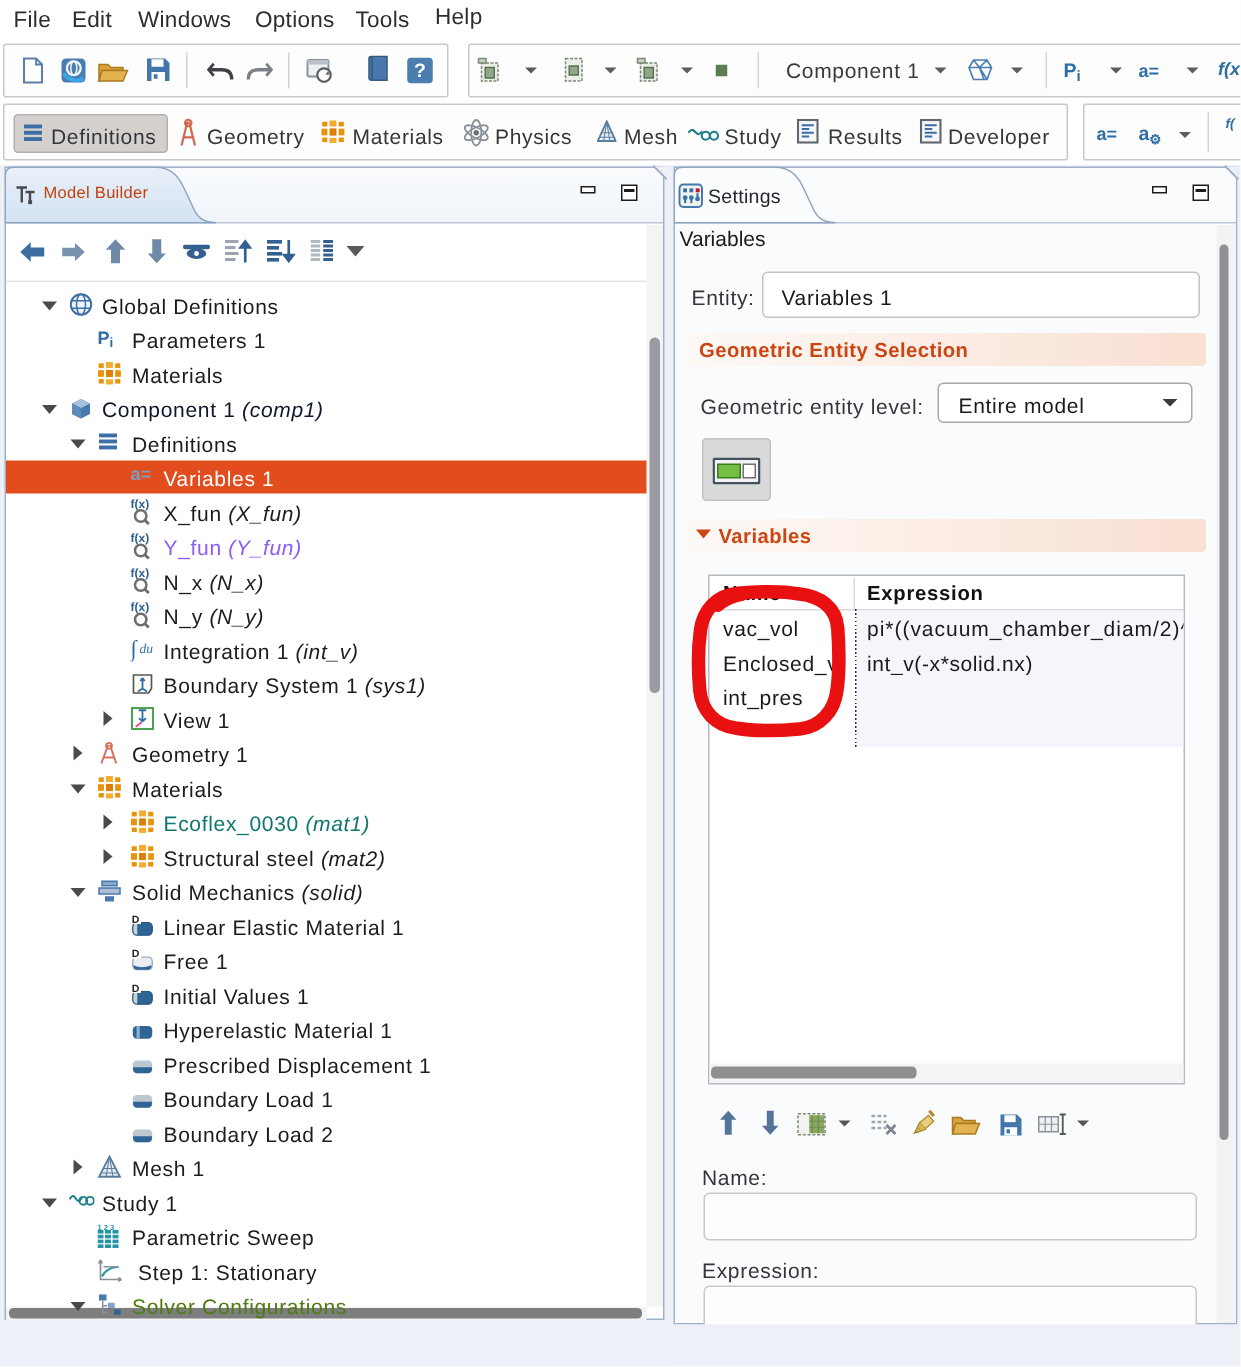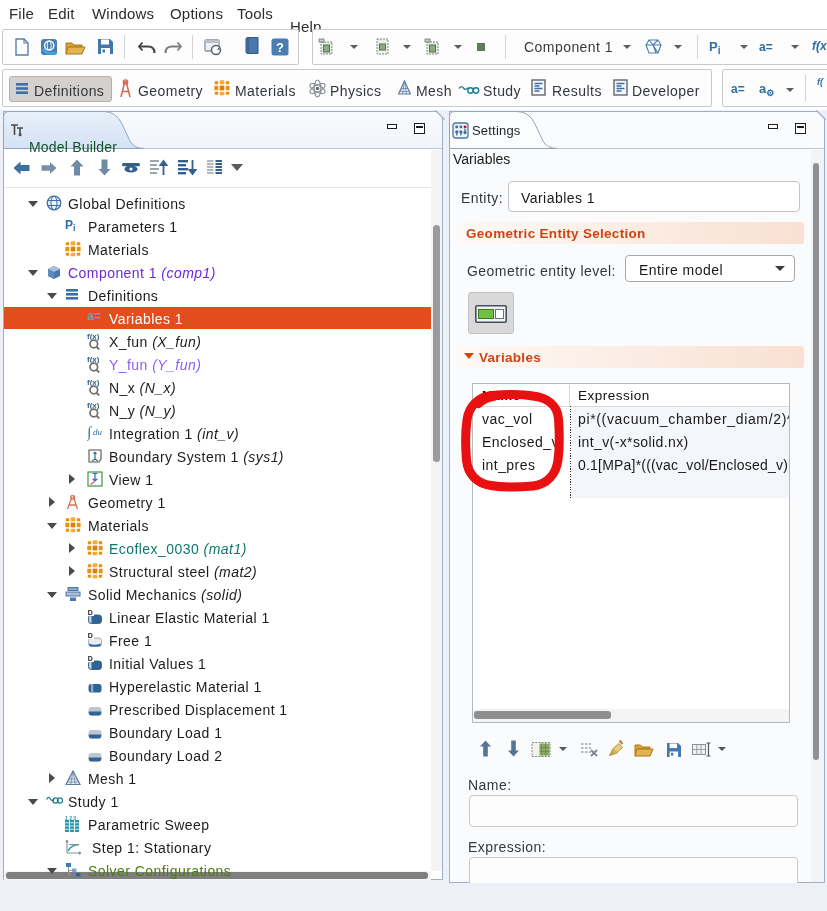--- a/index.html
+++ b/index.html
@@ -12,21 +12,21 @@
 .sep {width:1px;background:#d4d4d4;}
 
 </style></head><body>
 <div id="w">
 <div class="abs" style="left:0;top:110px;width:827px;height:801px;background:#edf0f6"></div>
 <div class="abs t14" style="left:9px;top:5px">File</div>
 <div class="abs t14" style="left:48px;top:5px">Edit</div>
 <div class="abs t14" style="left:92px;top:5px">Windows</div>
 <div class="abs t14" style="left:170px;top:5px">Options</div>
 <div class="abs t14" style="left:237px;top:5px">Tools</div>
-<div class="abs t14" style="left:290px;top:18px">Help</div>
+<div class="abs t14" style="left:290px;top:3px">Help</div>
 <div class="abs" style="left:2px;top:29px;width:297px;height:36px;border:1px solid #c9c9c9;border-radius:2px;background:#fdfdfe"></div>
 <div class="abs" style="left:312px;top:29px;width:523px;height:36px;border:1px solid #c9c9c9;border-radius:2px;background:#fdfdfe"></div>
 <svg class="abs" style="left:15px;top:38px" width="14" height="18" viewBox="0 0 14 18">
       <path d="M1,1 h8 l4,4 v12 h-12 z" fill="#fff" stroke="#5b7fa6" stroke-width="1.4"></path>
       <path d="M9,1 v4 h4" fill="none" stroke="#5b7fa6" stroke-width="1.2"></path>
     </svg>
 <svg class="abs" style="left:40px;top:38px" width="20" height="20" viewBox="0 0 20 20">
       <rect x="1" y="1" width="16" height="16" rx="3" fill="#4a7db0"></rect>
       <circle cx="9.2" cy="7.5" r="4.6" fill="none" stroke="#f2f6fa" stroke-width="1.5"></circle>
       <ellipse cx="9.2" cy="7.5" rx="2" ry="4.6" fill="none" stroke="#f2f6fa" stroke-width="1"></ellipse>
@@ -168,21 +168,21 @@
           <stop offset="1" stop-color="#d3e2f3"></stop>
         </linearGradient>
       </defs>
 <path d="M0.5,39 V7 Q0.5,1.5 6,1.5 H101 Q113,1.5 119,14 L127,31 Q131,38.5 141,38.5 L0.5,38.5 Z" fill="url(#tg)" stroke="#8fa6c2" stroke-width="1"></path>
     </svg>
 <svg class="abs" style="left:9px;top:122px" width="16" height="16" viewBox="0 0 16 16">
       <path d="M2,3 h7 M5.5,3 v10" stroke="#4a4a4a" stroke-width="1.6" fill="none"></path>
       <path d="M8,6 h6 M11,6 v7" stroke="#4a4a4a" stroke-width="1.6" fill="none"></path>
       <rect x="9.8" y="11.5" width="2.6" height="2.6" fill="#4a4a4a"></rect>
     </svg>
-<div class="abs" style="left:29px;top:139px;font-size:14px;letter-spacing:0.2px;color:#14532d;white-space:nowrap">Model Builder</div>
+<div class="abs" style="left:29px;top:123px;font-size:11px;letter-spacing:0.2px;color:#c2410c;white-space:nowrap">Model Builder</div>
 <div class="abs" style="left:387px;top:124px;width:10px;height:5px;border:1.4px solid #1d1d1d;background:#fff"></div>
 <div class="abs" style="left:414px;top:123px;width:10.5px;height:10.5px;border:1.5px solid #1d1d1d;background:#fff"></div>
 <div class="abs" style="left:415.5px;top:126.4px;width:7.5px;height:1.3px;background:#1d1d1d"></div>
 <div class="abs" style="left:436px;top:111px;width:0;height:0;border-left:8px solid transparent;border-top:8px solid #edf0f6"></div>
 <svg class="abs" style="left:435px;top:110px" width="10" height="10">
       <path d="M0.5,0.5 L9.5,9.5" stroke="#9db0c8" stroke-width="1.2"></path>
     </svg>
 <svg class="abs" style="left:13px;top:161px" width="17" height="14" viewBox="0 0 17 14">
       <path d="M0.5,7 L7.5,0.5 V4 H16.5 V10 H7.5 V13.5 Z" fill="#3c6e9f"></path>
     </svg>
@@ -252,21 +252,21 @@
       <rect x="5.7" y="11.9" width="4.6" height="3.4" fill="#f5ab2e"></rect>
       <rect x="11.8" y="11.7" width="3.4" height="3" fill="#e8930c"></rect>
     </svg>
 <div class="abs t13" style="left:88px;top:242px;color:#1c1c1c">Materials</div>
 <div class="abs" style="left:28px;top:270px;width:0;height:0;border-left:5px solid transparent;border-right:5px solid transparent;border-top:6px solid #4a4a48"></div>
 <svg class="abs" style="left:46px;top:264px" width="16" height="16" viewBox="0 0 16 16">
       <path d="M2,5 L8,2 L14,5 L14,12 L8,15 L2,12 Z" fill="#4878ad"></path>
       <path d="M2,5 L8,2 L14,5 L8,8 Z" fill="#a8c2dc"></path>
       <path d="M2,5 L8,8 L8,15 L2,12 Z" fill="#5d8cba"></path>
     </svg>
-<div class="abs t13" style="left:68px;top:265px;color:#6d28d9">Component 1 <span class="it">(comp1)</span></div>
+<div class="abs t13" style="left:68px;top:265px;color:#0f172a">Component 1 <span class="it">(comp1)</span></div>
 <div class="abs" style="left:47px;top:293px;width:0;height:0;border-left:5px solid transparent;border-right:5px solid transparent;border-top:6px solid #4a4a48"></div>
 <svg class="abs" style="left:65px;top:287px" width="14" height="14" viewBox="0 0 14 14">
       <rect x="1" y="2" width="12" height="2.6" fill="#3e6ea6"></rect>
       <rect x="1" y="6" width="12" height="2.6" fill="#3e6ea6"></rect>
       <rect x="1" y="10" width="12" height="2.6" fill="#3e6ea6"></rect>
     </svg>
 <div class="abs t13" style="left:88px;top:288px;color:#1c1c1c">Definitions</div>
 <div class="abs" style="left:4px;top:307px;width:427px;height:22px;background:#e34d1d"></div>
 <div class="abs" style="left:87px;top:309px;font-size:12px;font-weight:bold;color:#7d9cc0">a=</div>
 <div class="abs t13" style="left:109px;top:311px;color:#fff">Variables 1</div>
@@ -491,31 +491,30 @@
 <svg class="abs" style="left:475px;top:305px" width="32" height="18" viewBox="0 0 32 18">
       <rect x="0.8" y="0.8" width="30.4" height="16.4" rx="1" fill="#f2f2f2" stroke="#44505f" stroke-width="1.6"></rect>
       <rect x="3.5" y="4.5" width="15" height="9" fill="#72bf44" stroke="#3d7a1e" stroke-width="1"></rect>
       <rect x="20.5" y="4.5" width="8" height="9" fill="#fff" stroke="#707070" stroke-width="1"></rect>
     </svg>
 <div class="abs" style="left:457px;top:346px;width:347px;height:22px;background:linear-gradient(to right,#fdf9f6,#f9e0d2);border-radius:3px"></div>
 <div class="abs" style="left:464px;top:353px;width:0;height:0;border-left:5px solid transparent;border-right:5px solid transparent;border-top:6px solid #cc4512"></div>
 <div class="abs" style="left:479px;top:350px;font-size:13.5px;letter-spacing:0.3px;font-weight:bold;color:#cc4512">Variables</div>
 <div class="abs" style="left:472px;top:383px;width:318px;height:340px;background:#fff;border:1px solid #b5bac1"></div>
 <div class="abs" style="left:482px;top:388px;font-size:13.5px;letter-spacing:0.5px;font-weight:bold;color:#111">Name</div>
-<div class="abs" style="left:578px;top:388px;font-size:13.5px;letter-spacing:0.5px;font-weight:normal;color:#111">Expression</div>
+<div class="abs" style="left:578px;top:388px;font-size:13.5px;letter-spacing:0.5px;font-weight:bold;color:#111">Expression</div>
 <div class="abs" style="left:473px;top:406px;width:316px;height:1px;background:#d8d8d8"></div>
 <div class="abs" style="left:571px;top:407px;width:218px;height:91px;background:#f4f6fb"></div>
 <div class="abs" style="left:569px;top:385px;width:1px;height:21px;background:#d9d9d9"></div>
 <div class="abs" style="left:570px;top:406px;width:1.2px;height:92px;background:repeating-linear-gradient(#2a2a2a 0,#2a2a2a 1.1px,transparent 1.1px,transparent 2.6px)"></div>
 <div class="abs t13" style="left:482px;top:411px;color:#1a1a1a">vac_vol</div>
 <div class="abs t13" style="left:578px;top:411px;color:#1a1a1a;letter-spacing:0.65px;max-width:211px;overflow:hidden">pi*((vacuum_chamber_diam/2)^</div>
 <div class="abs t13" style="left:482px;top:434px;color:#1a1a1a">Enclosed_v</div>
 <div class="abs t13" style="left:578px;top:434px;color:#1a1a1a;letter-spacing:0.4px;max-width:211px;overflow:hidden">int_v(-x*solid.nx)</div>
 <div class="abs t13" style="left:482px;top:457px;color:#1a1a1a">int_pres</div>
-<div class="abs t13" style="left:578px;top:457px;color:#1a1a1a;letter-spacing:0.2px;max-width:211px;overflow:hidden">0.1[MPa]*(((vac_vol/Enclosed_v)</div>
 <div class="abs" style="left:473px;top:709px;width:316px;height:13px;background:#f4f4f4"></div>
 <div class="abs" style="left:474px;top:711px;width:137px;height:8px;background:#8f8f8f;border-radius:3px"></div>
 <svg class="abs" style="left:479px;top:740px" width="13" height="17" viewBox="0 0 13 17">
       <path d="M6.5,0.5 L12,6.5 H8.8 V16.5 H4.2 V6.5 H1 Z" fill="#46688f" opacity="0.92"></path>
     </svg>
 <svg class="abs" style="left:507px;top:740px" width="13" height="17" viewBox="0 0 13 17">
       <path d="M6.5,16.5 L12,10.5 H8.8 V0.5 H4.2 V10.5 H1 Z" fill="#46688f" opacity="0.92"></path>
     </svg>
 <svg class="abs" style="left:531px;top:741px" width="20" height="17" viewBox="0 0 20 17">
       <rect x="1" y="1.5" width="18" height="14" fill="#f2f3ef" stroke="#7a8a74" stroke-width="1" stroke-dasharray="2,1.2"></rect>

